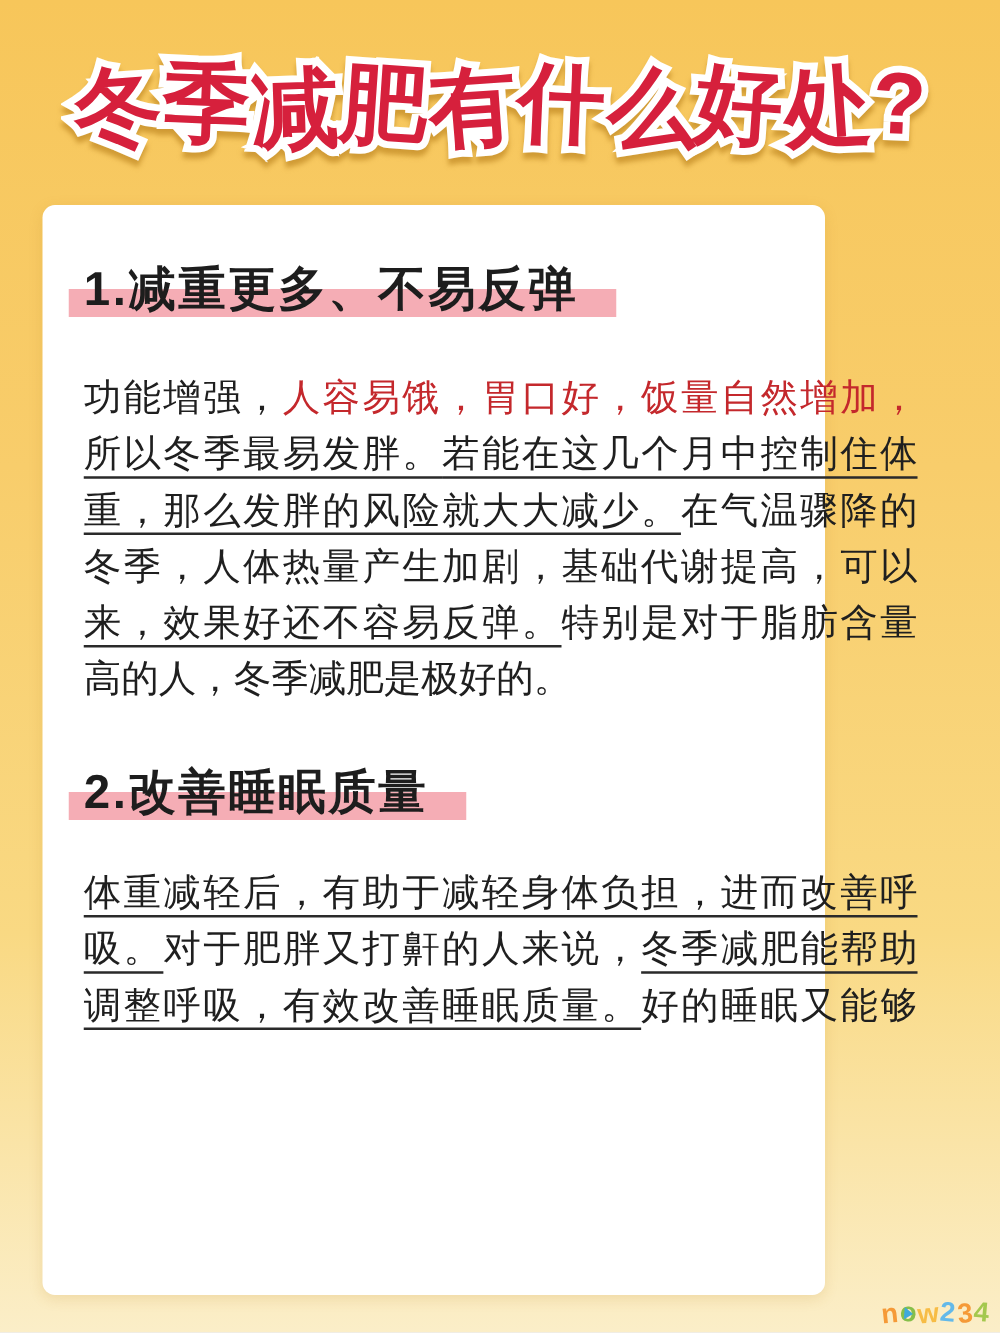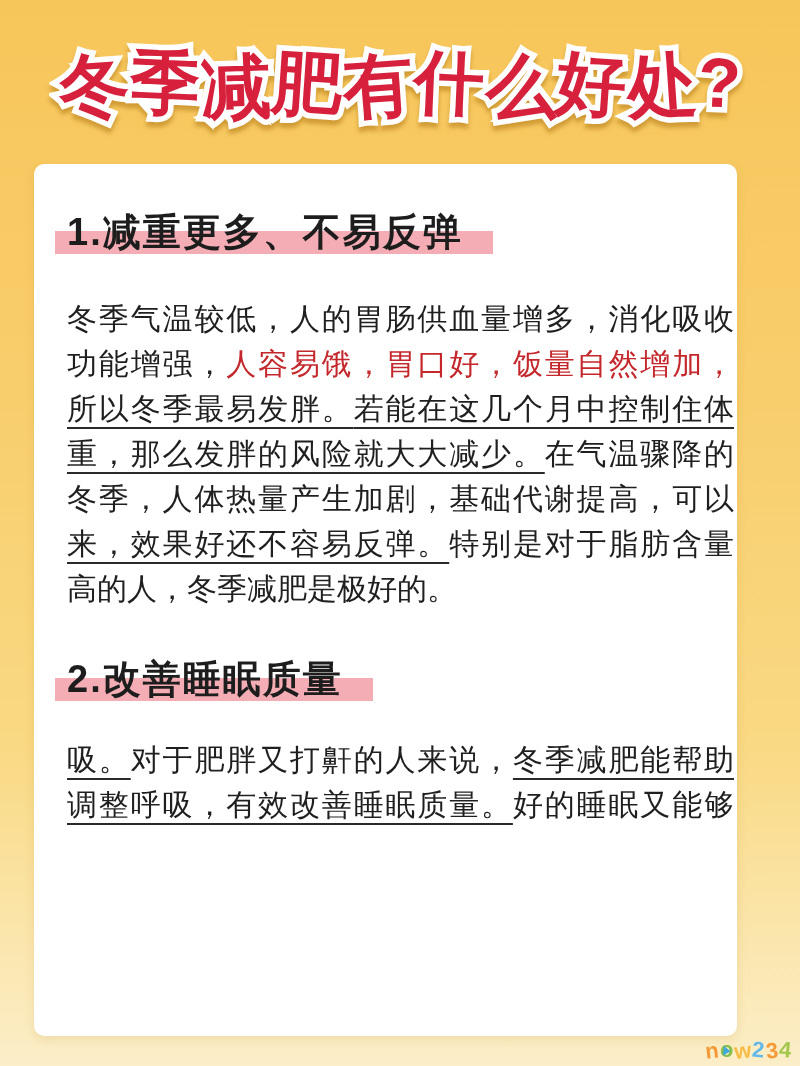--- a/index.html
+++ b/index.html
@@ -32,21 +32,21 @@
   }
   .t-fill{color:var(--title-red,#d6203c);}
   .tc0{transform:rotate(-4deg) translateY(1px);}
   .tc1{transform:rotate(2.5deg) translateY(-2px);}
   .tc2{transform:rotate(-2deg) translateY(2px);}
   .tc3{transform:rotate(4deg) translateY(-1px);}
 
   
   .card{
     position:absolute;left:34px;top:164px;
-    width:703px;height:872px;
+    width:626px;height:872px;
     box-sizing:border-box;
     padding:0 33px;
     background:#ffffff;
     border-radius:10px;
     box-shadow:0 3px 10px rgba(190,135,40,0.18);
   }
   .sec-heading{
     margin:44px 0 0 0;
     font-size:38px;line-height:48px;
     font-weight:700;color:#1d1d1d;
@@ -124,33 +124,33 @@
         <span class="tc0">处</span>
         <span class="tc1">?</span>
       </div>
   </div>
 
   <div class="card">
 
     <section class="sec1">
       <h2 class="sec-heading"><span class="hl">1.减重更多、不易反弹</span></h2>
       <div class="body">
-          <div class="line"><span>冬季气温较低，人的胃肠供血量增多，消化吸收</span></div>
           <div class="line"><span>功能增强，</span><span class="red">人容易饿，胃口好，饭量自然增加，</span></div>
           <div class="line"><span class="u">所以冬季最易发胖。</span><span class="u">若能在这几个月中控制住体</span></div>
           <div class="line"><span class="u">重，那么发胖的风险就大大减少。</span><span>在气温骤降的</span></div>
           <div class="line"><span>冬季，人体热量产生加剧，基础代谢提高，可以</span></div>
           <div class="line"><span class="u">来，效果好还不容易反弹。</span><span>特别是对于脂肪含量</span></div>
           <div class="line end"><span>高的人，冬季减肥是极好的。</span></div>
         </div>
     </section>
 
     <section class="sec2">
       <h2 class="sec-heading"><span class="hl">2.改善睡眠质量</span></h2>
       <div class="body">
+          <div class="line"><span class="u">体重减轻后，有助于减轻身体负担，进而改善呼</span></div>
           <div class="line"><span class="u">吸。</span><span>对于肥胖又打鼾的人来说，</span><span class="u">冬季减肥能帮助</span></div>
           <div class="line"><span class="u">调整呼吸，有效改善睡眠质量。</span><span>好的睡眠又能够</span></div>
         </div>
     </section>
 
   </div>
 
   <div class="watermark"><span class="wm-letter r1" style="color: rgb(245, 154, 56);">n</span><span class="wm-letter r2" style="color: rgb(134, 191, 74);">o<i class="play-tri"></i></span><span class="wm-letter r1" style="color: rgb(247, 188, 69);">w</span><span class="wm-letter r2" style="color: rgb(99, 185, 233);">2</span><span class="wm-letter r1" style="color: rgb(245, 154, 56);">3</span><span class="wm-letter r2" style="color: rgb(164, 200, 78);">4</span></div>
 
 </div>

